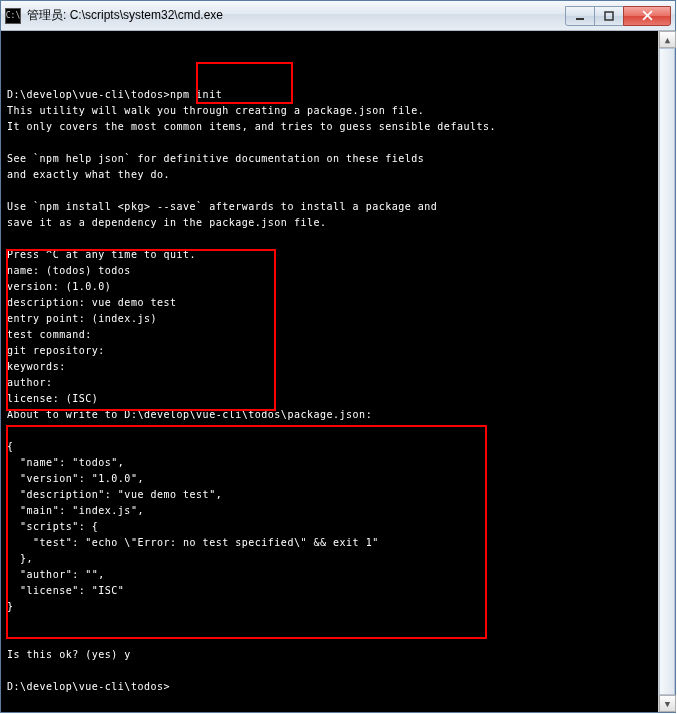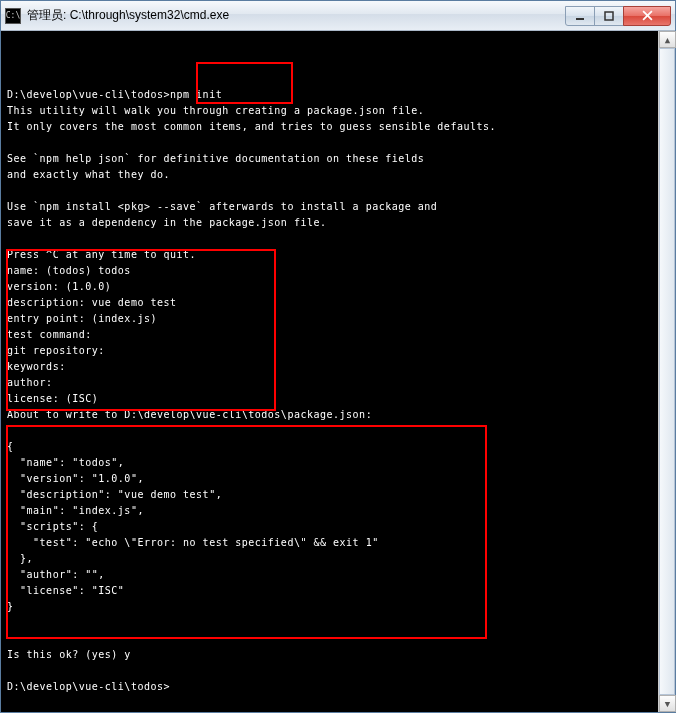--- a/index.html
+++ b/index.html
@@ -127,21 +127,21 @@
     .box2 { left: 5px; top: 218px; width: 270px; height: 162px; }
     .box3 { left: 5px; top: 394px; width: 481px; height: 214px; }
     .line { display: block; }
   </style>
 </head>
 <body>
 
 <div class="window">
   <div class="titlebar">
     <div class="title-icon">C:\</div>
-    <div class="title-text">管理员: C:\through\system32\cmd.exe</div>
+    <div class="title-text">管理员: C:\scripts\system32\cmd.exe</div>
     <div class="window-controls">
       <div class="win-btn min">
         <svg width="10" height="10" viewBox="0 0 10 10">
             <rect x="1" y="7" width="8" height="2" fill="#333"></rect>
           </svg>
       </div>
       <div class="win-btn max">
         <svg width="10" height="10" viewBox="0 0 10 10">
             <rect x="1" y="1" width="8" height="8" fill="none" stroke="#333" stroke-width="1.5"></rect>
           </svg>

